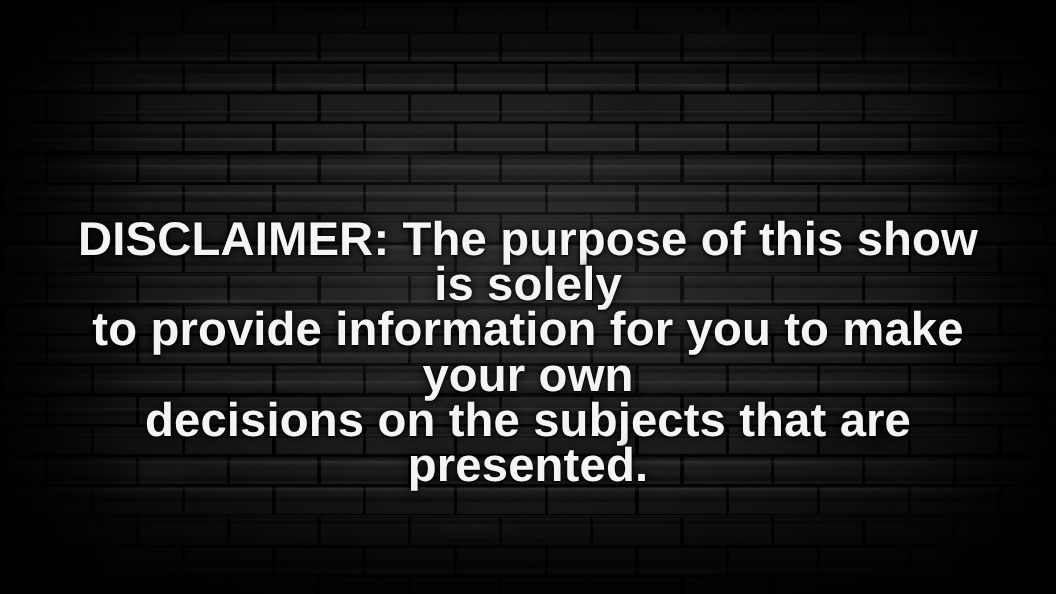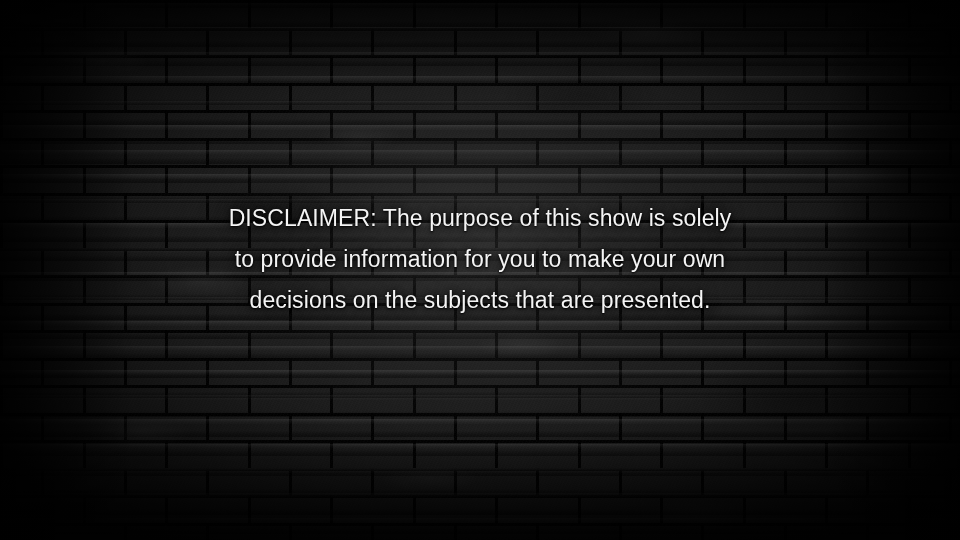--- a/index.html
+++ b/index.html
@@ -177,24 +177,24 @@
 
   
 
   .caption {
     position: absolute;
     left: 0;
     right: 0;
     top: 198px;
     text-align: center;
     color: #f4f4f4;
-    font-size: 23px;
+    font-size: 43px;
     line-height: 41px;
     letter-spacing: 0.1px;
-    font-weight: 400;
+    font-weight: 700;
     text-shadow:
       0 1px 2px rgba(0,0,0,0.95),
       0 0 6px rgba(0,0,0,0.75),
       0 0 14px rgba(0,0,0,0.55);
     white-space: pre-line;
     padding: 0 60px;
     user-select: none;
   }
 </style>
 </head>

